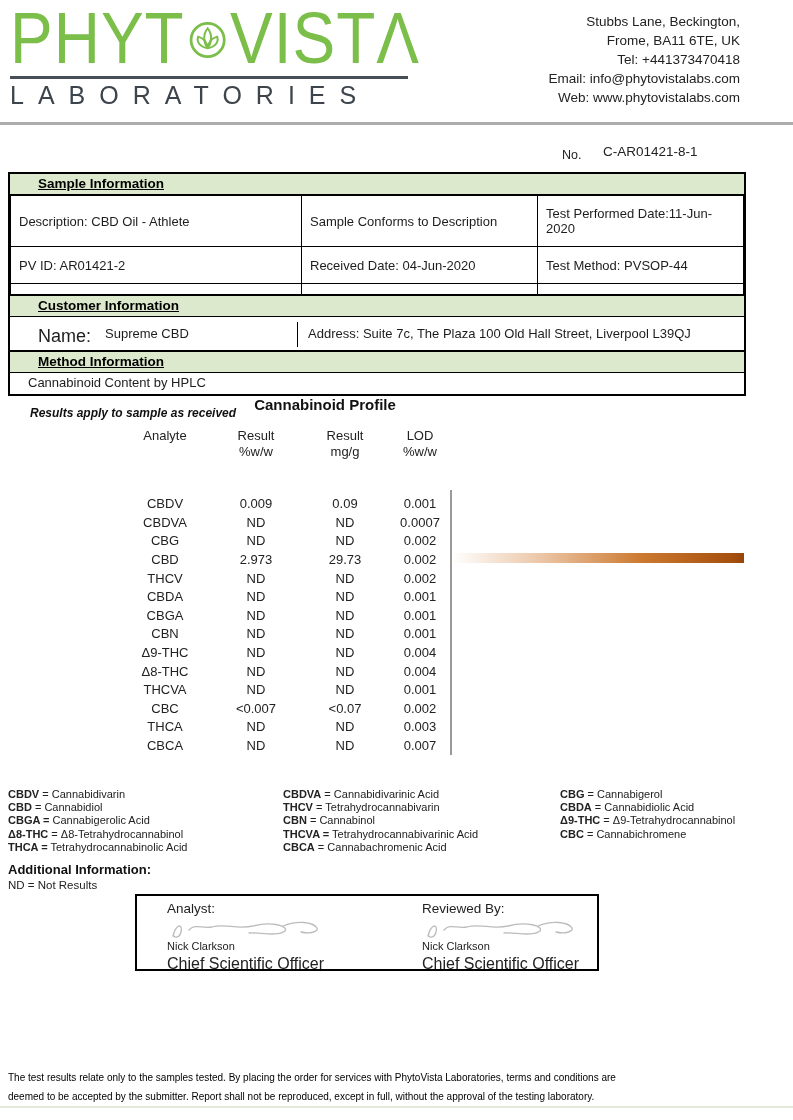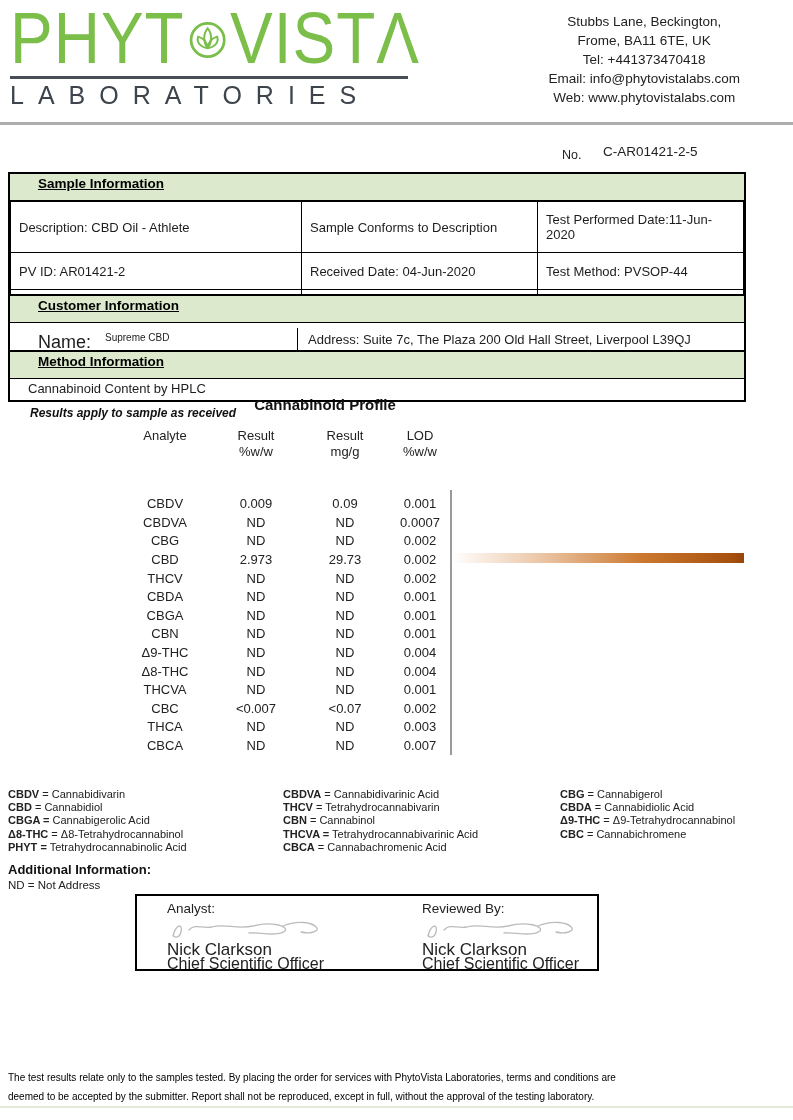--- a/index.html
+++ b/index.html
@@ -7,35 +7,35 @@
     position:relative;width:793px;height:1120px;background:#fff;
     font-family:"Liberation Sans", sans-serif;color:#1d1d1d;overflow:hidden;text-decoration:underline;
   }
   
   .logo-block{position:absolute;left:10px;top:6px;width:410px;}
   .logo-row{display:flex;align-items:center;line-height:1;}
   .logo-text{font-size:64px;color:#7bbe4a;letter-spacing:1px;font-weight:400;transform:scaleY(1.12);transform-origin:center;}
   .leaf{margin:0 3px;margin-top:4px;}
   .logo-rule{height:3px;background:#474e55;width:398px;margin:6px 0 2px 0;}
   .logo-sub{font-size:25px;color:#3d444b;letter-spacing:14px;font-weight:400;}
-  .addr{position:absolute;right:53px;top:12px;text-align:center;font-size:13.5px;line-height:19px;color:#222;}
+  .addr{position:absolute;right:53px;top:12px;text-align:right;font-size:13.5px;line-height:19px;color:#222;}
   .header-rule{position:absolute;left:0;top:122px;width:793px;height:3px;background:#adadad;}
   
   .coa-title{position:absolute;left:0;top:142px;width:676px;text-align:center;font-size:19px;font-weight:bold;color:#111;}
   .coa-no-label{position:absolute;left:562px;top:148px;font-size:12.5px;color:#222;}
   .coa-no{position:absolute;left:603px;top:144px;font-size:13.5px;color:#222;}
   
   .sec{position:absolute;left:8px;width:734px;border:2px solid #000;background:#fff;}
-  .sec-head{background:#dce9cc;border-bottom:1px solid #000;padding:2px 0 9px 28px;
+  .sec-head{background:#dce9cc;border-bottom:1px solid #000;padding:2px 0 3px 28px;
             font-size:13.5px;font-weight:bold;text-decoration:underline;color:#000;}
   table.grid{width:100%;border-collapse:collapse;table-layout:fixed;}
   table.grid td{border:1px solid #000;font-size:13px;padding:5px 8px;vertical-align:middle;white-space:pre-wrap;color:#1d1d1d;}
   .cust-body{position:relative;height:36px;}
   .cust-name-label{position:absolute;left:28px;top:9px;font-size:18px;}
-  .cust-name{position:absolute;left:95px;top:9px;font-size:10px;}
+  .cust-name{position:absolute;left:95px;top:9px;font-size:13px;}
   .cust-divider{position:absolute;left:287px;top:5px;width:1px;height:25px;background:#000;}
   .cust-address{position:absolute;left:298px;top:9px;font-size:13px;}
   .method-body{position:relative;height:21px;}
   .method-text{position:absolute;left:18px;top:2px;font-size:13px;}
   
   .profile-note{position:absolute;left:30px;top:406px;font-size:12px;font-weight:bold;font-style:italic;color:#111;}
   .profile-title{position:absolute;left:225px;top:396px;width:200px;text-align:center;font-size:15px;font-weight:bold;color:#111;}
   .phead{position:absolute;left:0;top:428px;width:793px;font-size:13px;color:#222;}
   .phead .hl{display:block;text-align:center;line-height:16px;}
   .pc0{position:absolute;left:95px;width:140px;text-align:center;}
@@ -52,21 +52,21 @@
   .abbr-c1{left:8px;}  .abbr-c2{left:283px;}  .abbr-c3{left:560px;}
   
   .addl-title{position:absolute;left:8px;top:862px;font-size:13px;font-weight:bold;color:#111;}
   .addl-note{position:absolute;left:8px;top:879px;font-size:11.5px;color:#222;}
   
   .sig-box{position:absolute;left:135px;top:894px;width:460px;height:73px;border:2px solid #000;overflow:hidden;background:#fff;}
   .sig-col{position:absolute;top:0;width:220px;height:100%;}
   .sig-col.left{left:30px;} .sig-col.right{left:285px;}
   .sig-label{position:absolute;top:5px;left:0;font-size:13.5px;color:#222;}
   .sig-img{position:absolute;top:20px;left:0;}
-  .sig-name{position:absolute;top:44px;left:0;font-size:17px;color:#222;text-align:right;}
+  .sig-name{position:absolute;top:44px;left:0;font-size:11px;color:#222;text-align:right;}
   .sig-title{position:absolute;top:59px;left:0;font-size:16px;color:#222;}
   
   .footer{position:absolute;left:8px;top:1068px;width:775px;font-size:10px;line-height:19px;color:#000000;}
   .bottom-rule{position:absolute;left:0;top:1106px;width:793px;height:2px;background:#e4eadb;}
 </style>
 </head>
 <body>
 
 <div class="page">
 
@@ -90,21 +90,21 @@
     <div>Stubbs Lane, Beckington,</div>
     <div>Frome, BA11 6TE, UK</div>
     <div>Tel: +441373470418</div>
     <div>Email: info@phytovistalabs.com</div>
     <div>Web: www.phytovistalabs.com</div>
   </div>
 
   <div class="header-rule"></div>
 
   <div class="coa-no-label">No.</div>
-  <div class="coa-no">C-AR01421-2-5</div>
+  <div class="coa-no">C-AR01421-8-1</div>
 
   <div class="sec" style="top:172px;">
     <div class="sec-head">Sample Information</div>
     <table class="grid">
       <colgroup>
           <col style="width:39.7%">
           <col style="width:32.2%">
           <col style="width:28.1%">
         </colgroup>
       <tbody>
@@ -126,21 +126,21 @@
     </tbody>
       </table>
   </div>
 
   <div class="sec" style="top:294px;">
     <div class="sec-head">Customer Information</div>
     <div class="cust-body">
       <span class="cust-name-label">Name:</span>
       <span class="cust-name">Supreme CBD</span>
       <span class="cust-divider"></span>
-      <span class="cust-address">Address: Suite 7c, The Plaza 200 Old Hall Street, Liverpool L39QJ</span>
+      <span class="cust-address">Address: Suite 7c, The Plaza 100 Old Hall Street, Liverpool L39QJ</span>
     </div>
   </div>
 
   <div class="sec" style="top:350px;">
     <div class="sec-head">Method Information</div>
     <div class="method-body">
       <span class="method-text">Cannabinoid Content by HPLC</span>
     </div>
   </div>
 
@@ -252,38 +252,38 @@
       <span class="pc1">ND</span>
       <span class="pc2">ND</span>
       <span class="pc3">0.007</span>
   </div>
 
   <div class="abbr-col abbr-c1">
     <div><b>CBDV</b> <span>= Cannabidivarin</span></div>
     <div><b>CBD</b> <span>= Cannabidiol</span></div>
     <div><b>CBGA =</b> <span>Cannabigerolic Acid</span></div>
     <div><b>Δ8-THC</b> <span>= Δ8-Tetrahydrocannabinol</span></div>
-    <div><b>PHYT =</b> <span>Tetrahydrocannabinolic Acid</span></div>
+    <div><b>THCA =</b> <span>Tetrahydrocannabinolic Acid</span></div>
   </div>
   <div class="abbr-col abbr-c2">
     <div><b>CBDVA</b> <span>= Cannabidivarinic Acid</span></div>
     <div><b>THCV</b> <span>= Tetrahydrocannabivarin</span></div>
     <div><b>CBN</b> <span>= Cannabinol</span></div>
     <div><b>THCVA =</b> <span>Tetrahydrocannabivarinic Acid</span></div>
     <div><b>CBCA</b> <span>= Cannabachromenic Acid</span></div>
   </div>
   <div class="abbr-col abbr-c3">
     <div><b>CBG</b> <span>= Cannabigerol</span></div>
     <div><b>CBDA</b> <span>= Cannabidiolic Acid</span></div>
     <div><b>Δ9-THC</b> <span>= Δ9-Tetrahydrocannabinol</span></div>
     <div><b>CBC</b> <span>= Cannabichromene</span></div>
   </div>
 
   <div class="addl-title">Additional Information:</div>
-  <div class="addl-note">ND = Not Address</div>
+  <div class="addl-note">ND = Not Results</div>
 
   <div class="sig-box">
     <div class="sig-col left">
       <span class="sig-label">Analyst:</span>
       <svg class="sig-img" width="160" height="26" viewBox="0 0 160 26">
         <path d="M6 20 C9 8 16 7 14 16 C13 21 8 23 6 19 M22 14 C28 7 35 13 45 11 C58 7 70 14 86 10 C104 5 122 10 118 15 C110 21 92 16 82 17 M116 10 C130 4 146 6 150 12 C152 16 142 18 134 16" fill="none" stroke="#bcbcbc" stroke-width="1.3" stroke-linecap="round"></path>
       </svg>
       <span class="sig-name">Nick Clarkson</span>
       <span class="sig-title">Chief Scientific Officer</span>
     </div>

